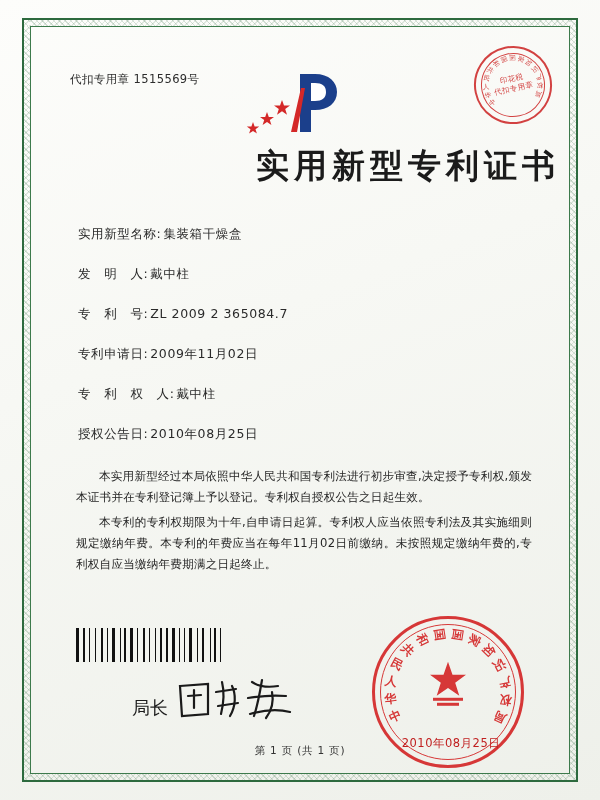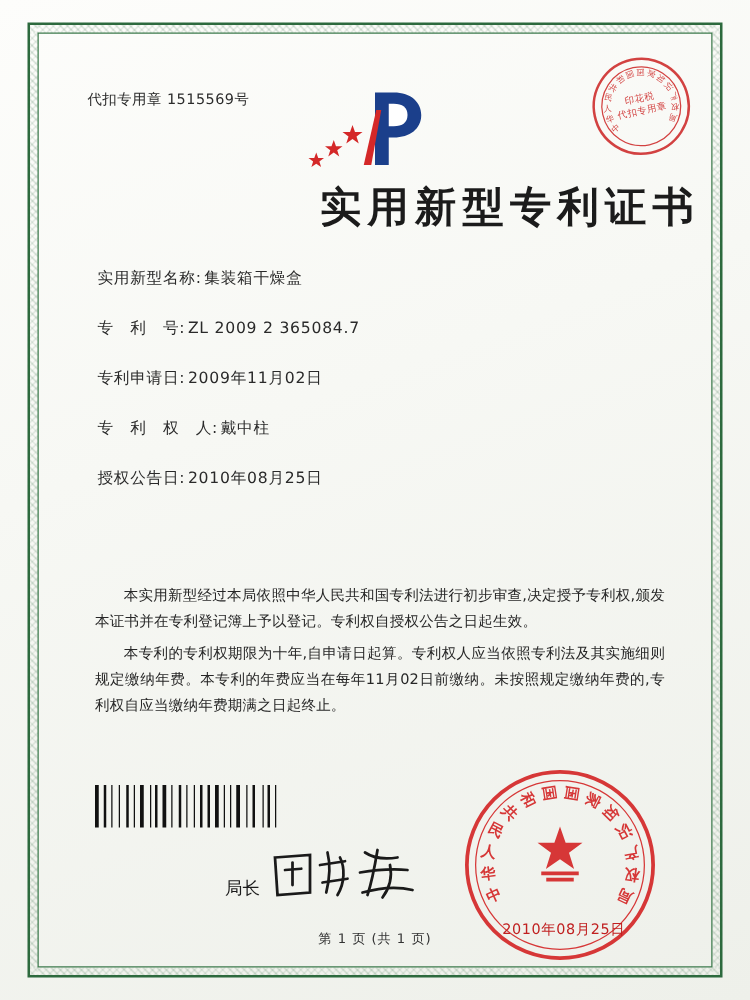--- a/index.html
+++ b/index.html
@@ -125,21 +125,21 @@
     font-weight: bold;
     letter-spacing: 5px;
     color: #1b1b1b;
     font-family: "DejaVu Sans", "Liberation Sans", sans-serif;
   }
   
   .fields {
     position: absolute;
     left: 38px;
     right: 30px;
-    top: 178px;
+    top: 190px;
   }
   .field-row {
     font-size: 12.5px;
     color: #2a2a2a;
     margin-bottom: 23px;
     letter-spacing: 0.6px;
     white-space: nowrap;
   }
   .field-label {
     display: inline-block;
@@ -180,25 +180,24 @@
   }
   
   .sig-row {
     position: absolute;
     left: 92px;
     top: 640px;
     display: flex;
     align-items: flex-end;
   }
   .sig-label {
-    font-size: 14px;
+    font-size: 18px;
     color: #1c1c1c;
     margin-right: 6px;
     padding-bottom: 4px;
-    margin-left: 48px;
   }
   .sig-mark {
     width: 130px;
     height: 48px;
   }
   
   .big-seal {
     position: absolute;
     right: 36px;
     top: 580px;
@@ -311,20 +310,23 @@
           <path d="M46 60 L56 16 L60 16 L52 60 Z"></path>
         </g>
       </svg>
     </div>
 
     <div class="title">实用新型专利证书</div>
 
     <div class="fields">
       <div class="field-row">
         <span class="field-label">实用新型名称:</span><span class="field-value">集装箱干燥盒</span>
+      </div>
+      <div class="field-row">
+        <span class="field-label">发　明　人:</span><span class="field-value">戴中柱</span>
       </div>
       <div class="field-row">
         <span class="field-label">专　利　号:</span><span class="field-value">ZL 2009 2 365084.7</span>
       </div>
       <div class="field-row">
         <span class="field-label">专利申请日:</span><span class="field-value">2009年11月02日</span>
       </div>
       <div class="field-row">
         <span class="field-label">专　利　权　人:</span><span class="field-value">戴中柱</span>
       </div>

